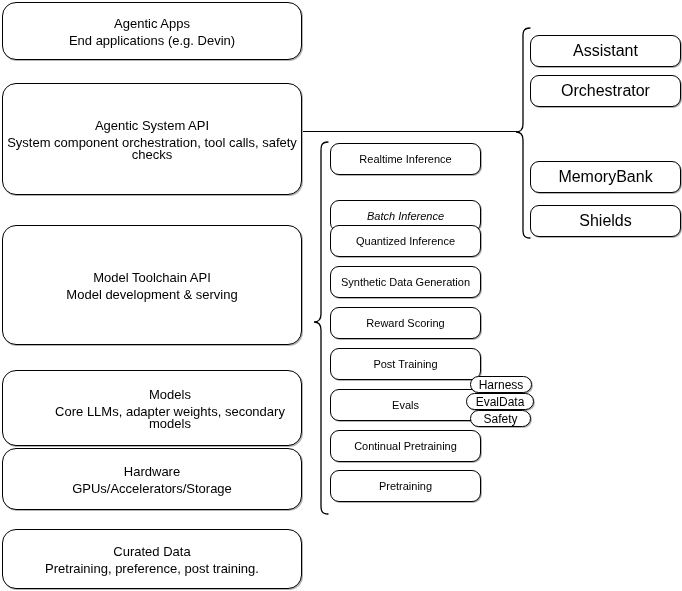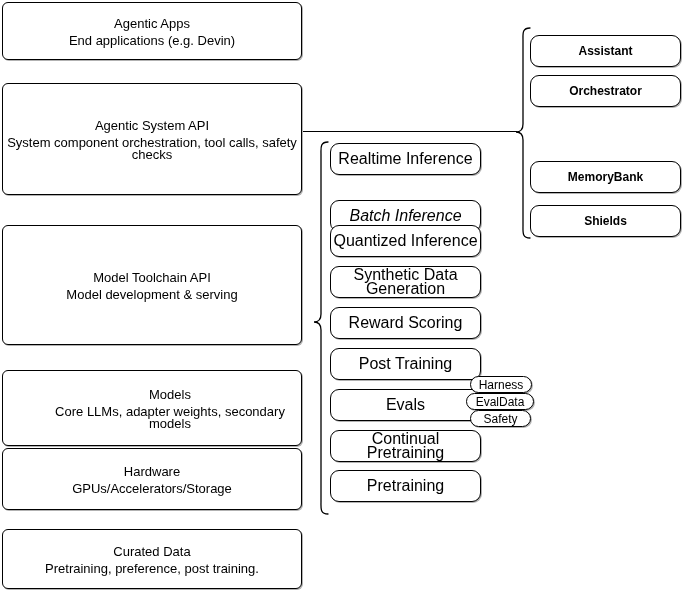--- a/index.html
+++ b/index.html
@@ -32,21 +32,21 @@
     align-items: center;
     justify-content: center;
     text-align: center;
     box-shadow: 1px 1px 0 rgba(0,0,0,0.30);
   }
 
   
   .layer {
     left: 2px;
     width: 300px;
-    border-radius: 6px;
+    border-radius: 14px;
   }
   .layer .title {
     font-size: 13px;
     color: #000000;
     line-height: 16px;
   }
   .layer .subtitle {
     font-size: 13px;
     color: #000000;
     line-height: 12px;
@@ -54,37 +54,36 @@
   }
 
   
   .cap {
     left: 330px;
     width: 151px;
     height: 32px;
     border-radius: 9px;
   }
   .cap .label {
-    font-size: 16px;
+    font-size: 11px;
     color: #000000;
     line-height: 14px;
   }
 
   
   .comp {
     left: 530px;
     width: 151px;
     height: 32px;
     border-radius: 9px;
   }
   .comp .label {
-    font-size: 12px;
+    font-size: 16px;
     color: #000000;
     line-height: 14px;
-    font-weight: bold;
   }
 
   
   .pill {
     position: absolute;
     box-sizing: border-box;
     background: #ffffff;
     border: 1px solid #000000;
     border-radius: 11px;
     height: 17px;

